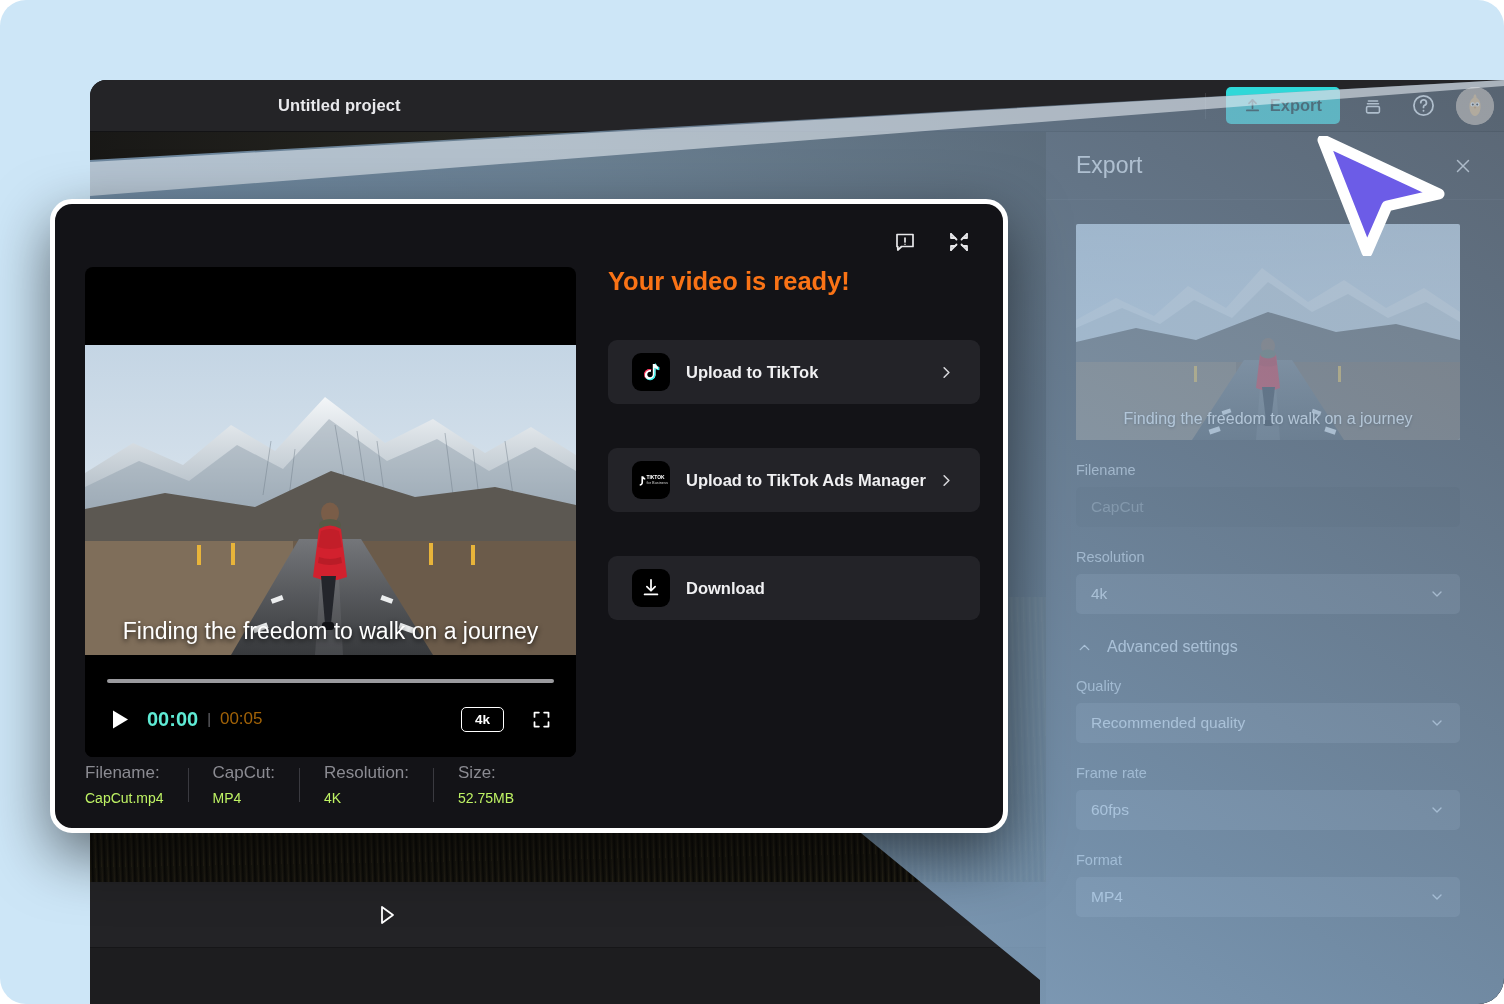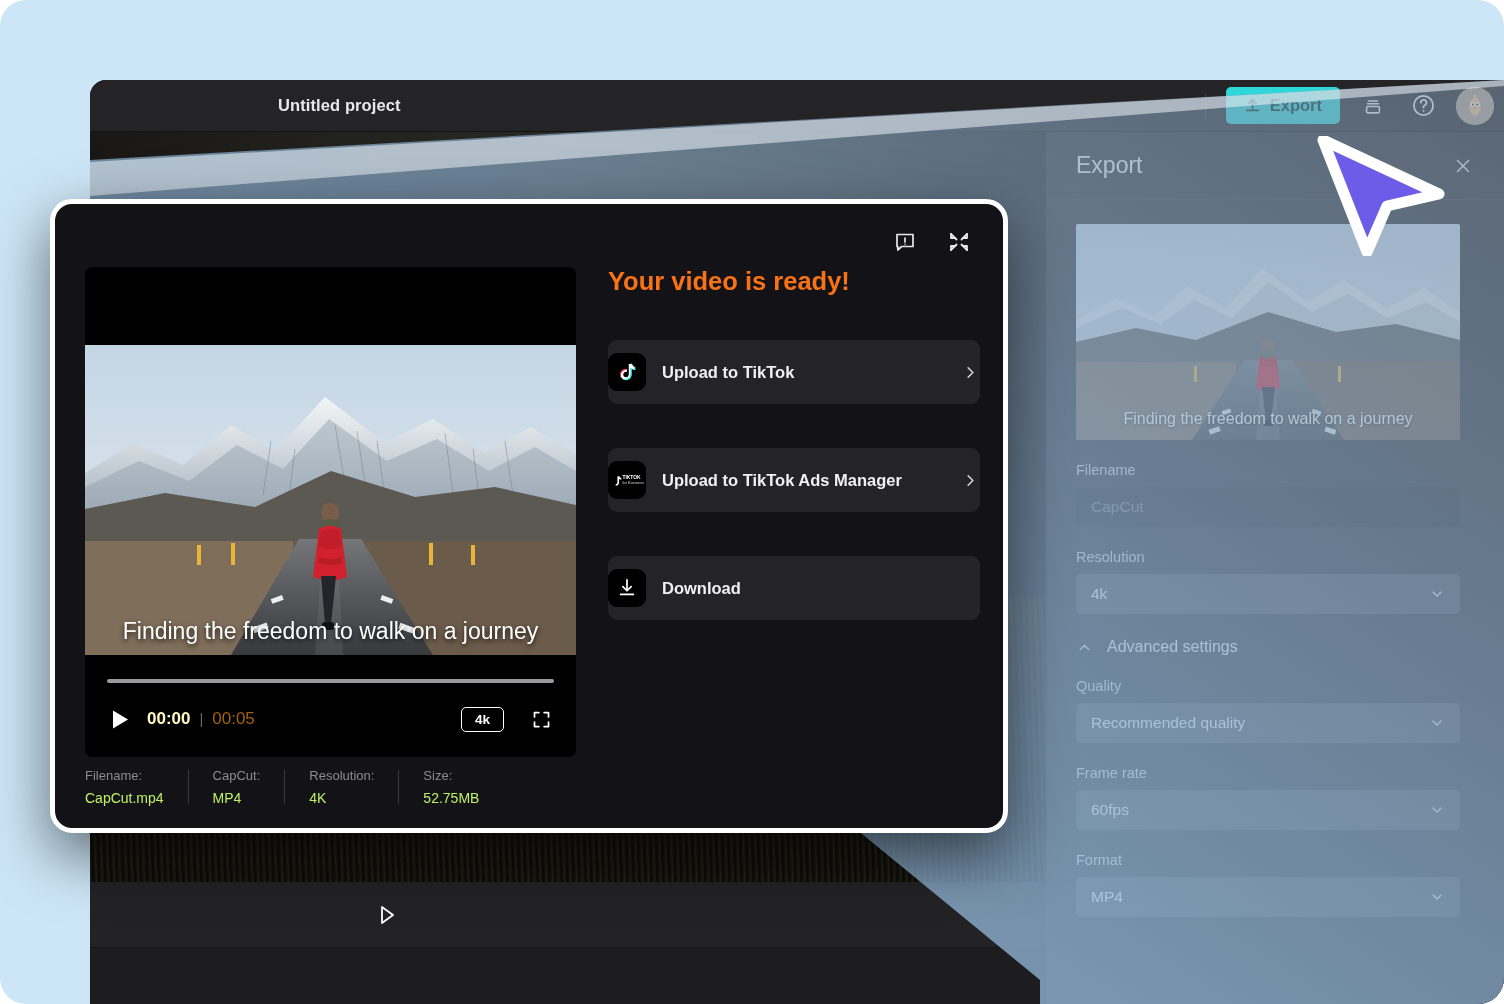--- a/index.html
+++ b/index.html
@@ -349,21 +349,21 @@
     height: 40px;
     display: flex;
     align-items: center;
   }
   #play-btn {
     width: 26px; height: 26px;
     display: flex; align-items: center; justify-content: center;
     background: none; border: none; cursor: pointer;
     color: #fff;
   }
-  #time-current { color: #fef9c3; font-size: 17px; font-weight: 700; margin-left: 14px; }
+  #time-current { color: #5eead4; font-size: 20px; font-weight: 700; margin-left: 14px; }
   #time-sep { color: #67676c; font-size: 14.5px; margin: 0 9px; }
   #time-total { color: #a16207; font-size: 17px; }
   #quality-badge {
     margin-left: auto;
     border: 1.6px solid #ffffff;
     border-radius: 5px;
     color: #fff;
     font-size: 13.5px;
     font-weight: 700;
     padding: 4px 13px;
@@ -389,21 +389,21 @@
     white-space: nowrap;
   }
   .action-row {
     display: flex;
     align-items: center;
     width: 372px;
     height: 64px;
     background: #232328;
     border-radius: 9px;
     margin-bottom: 14px;
-    padding: 0 0;
+    padding: 0 24px;
     cursor: pointer;
     border: none;
     font-family: inherit;
     margin-top: 44px;
   }
   .action-icon {
     width: 38px; height: 38px;
     border-radius: 9px;
     background: #000;
     display: flex; align-items: center; justify-content: center;
@@ -423,21 +423,21 @@
     display: flex;
   }
   #modal-meta {
     position: absolute;
     left: 30px;
     bottom: 22px;
     display: flex;
     align-items: center;
   }
   .meta-cell { position: relative; }
-  .meta-key { font-size: 13px; color: #8b8b92; margin-bottom: 7px; }
+  .meta-key { font-size: 17px; color: #8b8b92; margin-bottom: 7px; }
   .meta-val { font-size: 14px; color: #bef264; }
   .meta-sep {
     width: 1px;
     height: 34px;
     background: #3a3a40;
     margin: 0 24px;
   }
 
   
   #cursor-pointer {

